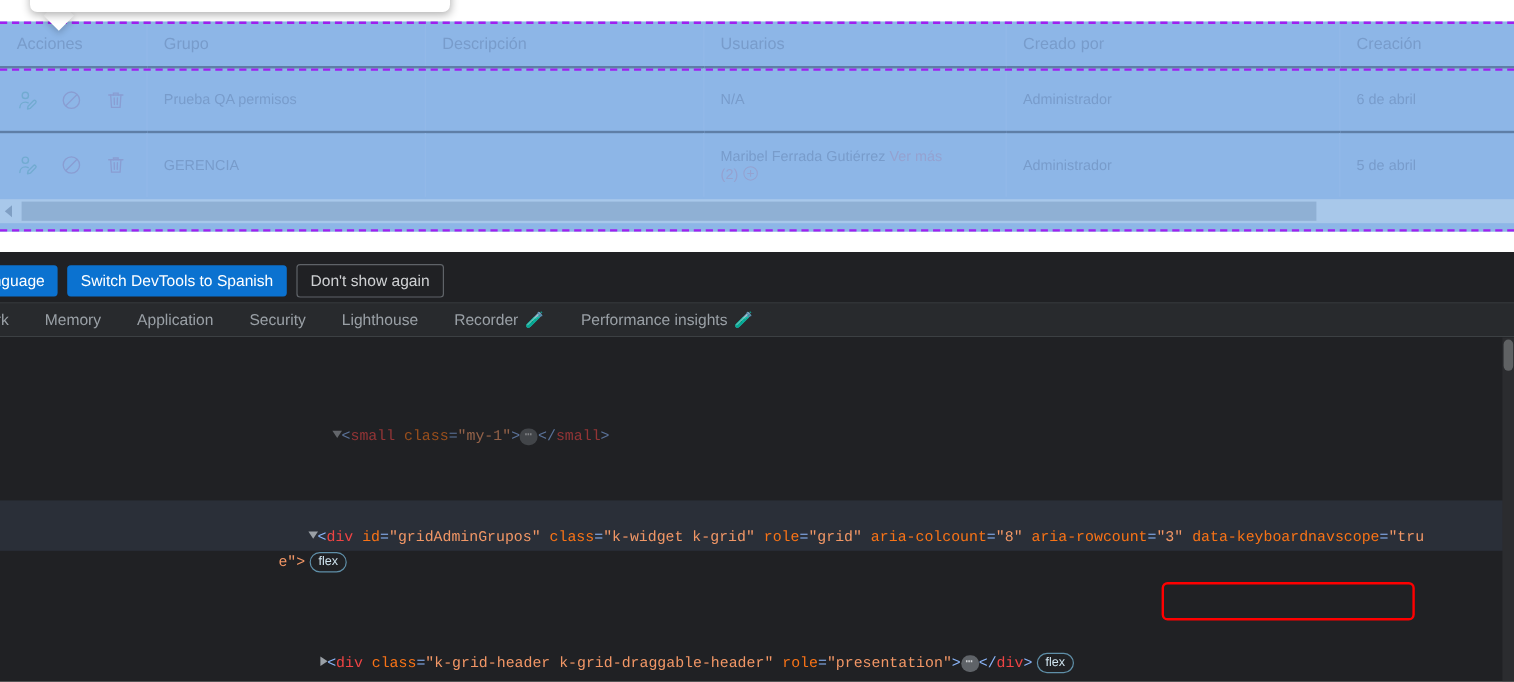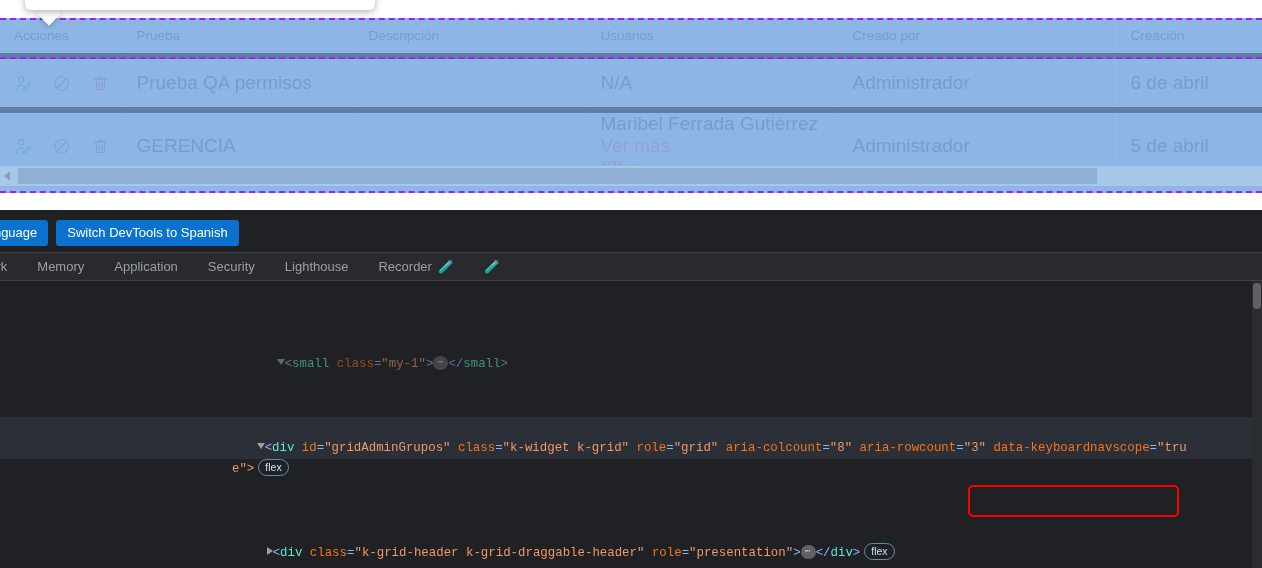--- a/index.html
+++ b/index.html
@@ -70,26 +70,26 @@
     font-size: 13.5px;
     color: #5d6b85;
     text-align: left;
     padding: 0 0 0 14px;
     background: transparent;
     border-right: 1px solid #bcd3ee;
     vertical-align: middle;
   }
   table.k-grid-table td {
     height: 54px;
-    font-size: 19px;
+    font-size: 12px;
     color: #5d6b85;
     padding: 0 0 0 14px;
     background: transparent;
     border-right: 1px solid #bcd3ee;
-    border-top: 6px solid #000000;
+    border-top: 2px solid #000000;
     vertical-align: middle;
   }
   table.k-grid-table th:first-child,
   table.k-grid-table td:first-child { padding-left: 14px; }
   table.k-grid-table th:last-child,
   table.k-grid-table td:last-child { border-right: none; }
 
   .col-acciones   { width: 122px; }
   .col-grupo      { width: 232px; }
   .col-descripcion{ width: 232px; }
@@ -217,21 +217,21 @@
     border-left: 6px solid #9aa0a6;
     vertical-align: 1px;
   }
   .tri.open {
     border-left: 4px solid transparent;
     border-right: 4px solid transparent;
     border-top: 6px solid #9aa0a6;
     border-bottom: none;
     vertical-align: 2px;
   }
-  .tag  { color: #5eead4; }
+  .tag  { color: #ef4444; }
   .attr { color: #f97316; }
   .val  { color: #f29766; }
   .punc { color: #8ab4f8; }
   .ellip {
     display: inline-block;
     background: #5f6368;
     color: #d0d3d6;
     border-radius: 8px;
     font-size: 10px;
     line-height: 11px;
@@ -282,21 +282,21 @@
         <col class="col-acciones">
           <col class="col-grupo">
           <col class="col-descripcion">
         <col class="col-usuarios">
           <col class="col-creadopor">
           <col class="col-creacion">
       </colgroup>
       <thead>
         <tr>
           <th>Acciones</th>
-          <th>Prueba</th>
+          <th>Grupo</th>
           <th>Descripción</th>
           <th>Usuarios</th>
           <th>Creado por</th>
           <th>Creación</th>
         </tr>
       </thead>
       <tbody>
         <tr>
           <td class="action-cell">
             <svg width="19" height="19" viewBox="0 0 24 24" fill="none" stroke="#4aa39b" stroke-width="1.5" stroke-linecap="round" stroke-linejoin="round">
@@ -363,20 +363,21 @@
     <span class="thumb"></span>
   </div>
 </div>
 
 <div id="devtools">
 
   <div class="dt-banner">
     <div class="dt-banner-inner">
       <button class="btn-primary">tch Chrome's language</button>
       <button class="btn-primary">Switch DevTools to Spanish</button>
+      <button class="btn-ghost">Don't show again</button>
     </div>
   </div>
 
   <div class="dt-tabs">
     <div class="dt-tabs-inner">
       <div class="dt-tab">
           <span>etwork</span>
         </div>
       <div class="dt-tab">
           <span>Memory</span>
@@ -388,20 +389,21 @@
           <span>Security</span>
         </div>
       <div class="dt-tab">
           <span>Lighthouse</span>
         </div>
       <div class="dt-tab">
           <span>Recorder</span>
           <span class="flask">🧪</span>
         </div>
       <div class="dt-tab">
+          <span>Performance insights</span>
           <span class="flask">🧪</span>
         </div>
     </div>
   </div>
 
   <div class="dom-tree">
 
     <div class="dom-line" style="padding-left:232px;opacity:.55;margin-top:-11px;">
       <span class="tri open"></span><span class="punc">&lt;</span><span class="tag">small</span> <span class="attr">class</span><span class="punc">=</span><span class="val">"</span><span class="val">my-1</span><span class="val">"</span><span class="punc">&gt;</span><span class="ellip">⋯</span><span class="punc">&lt;/</span><span class="tag">small</span><span class="punc">&gt;</span>
     </div>

